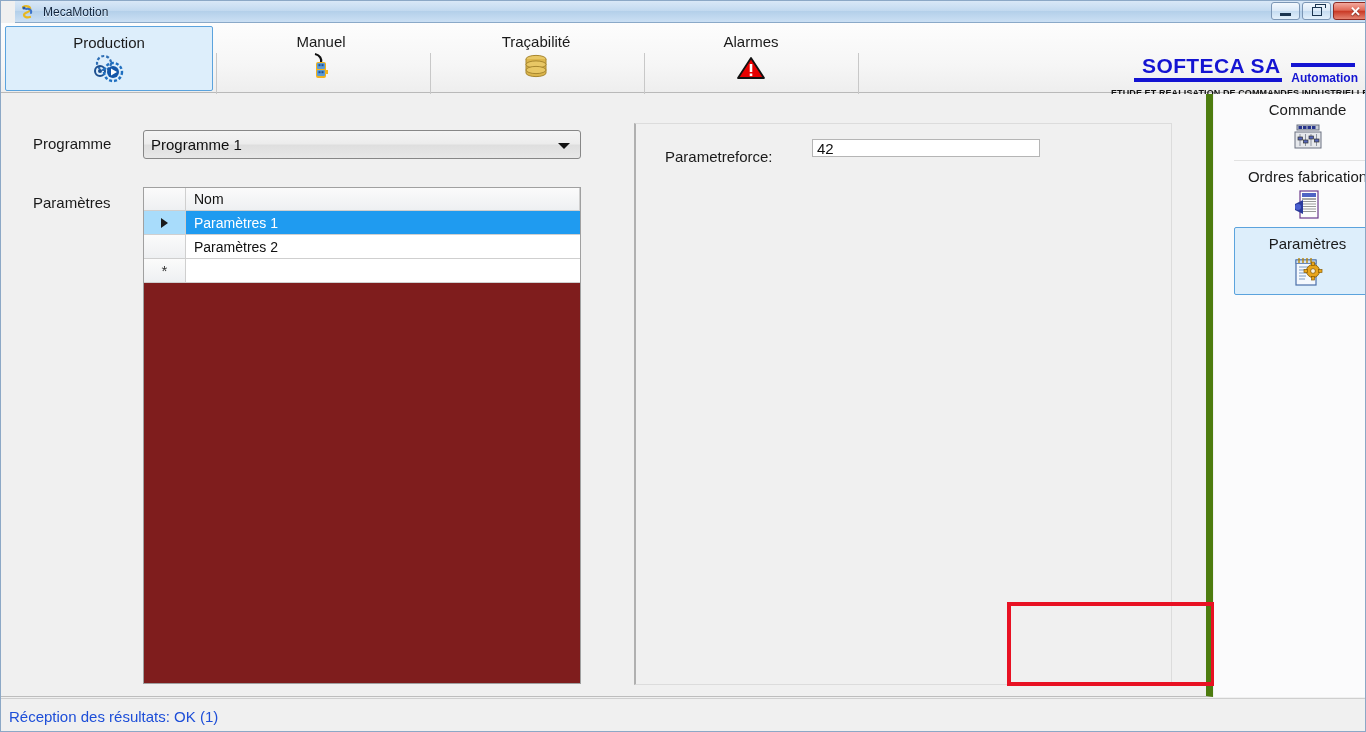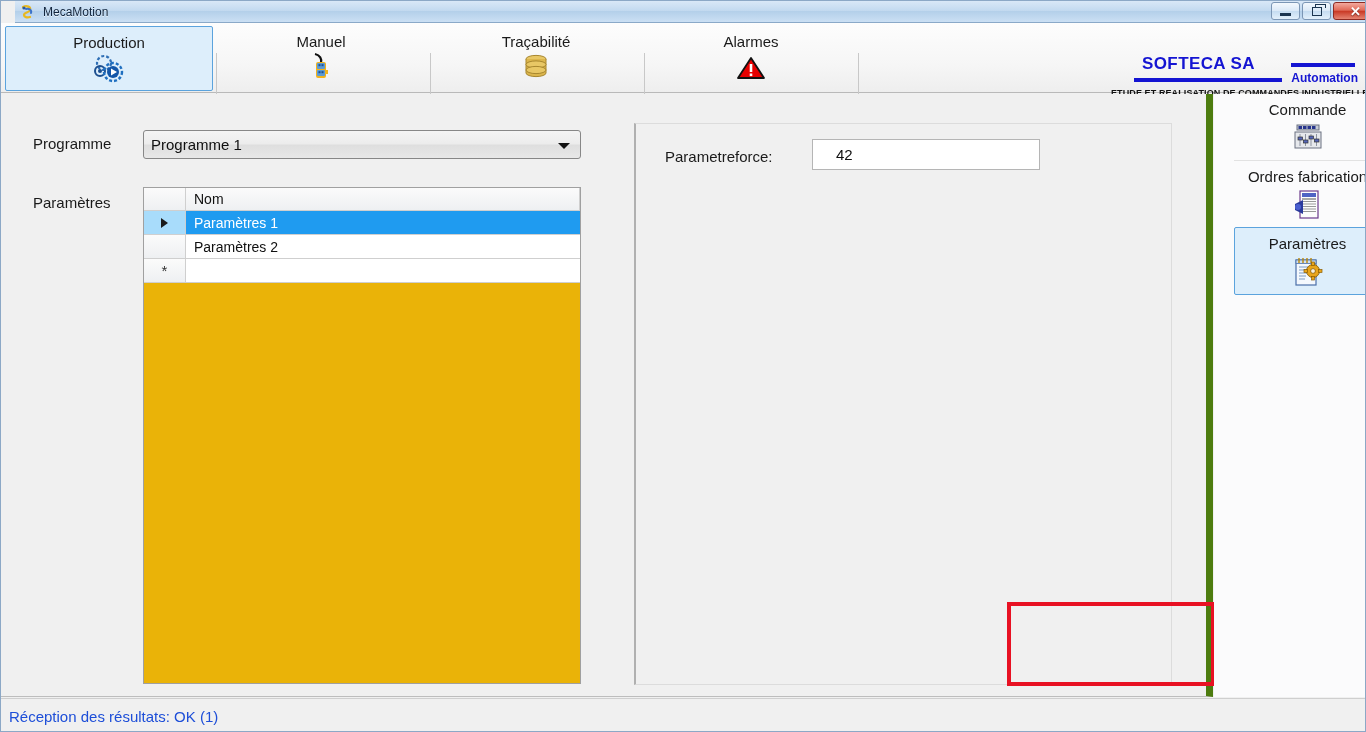--- a/index.html
+++ b/index.html
@@ -86,21 +86,21 @@
   }
   .tab-sep {
     position: absolute; top: 30px; width: 1px; height: 52px;
     background: #c8c8c8;
   }
   .tab-icon { width: 36px; height: 32px; position: relative; }
 
   
   #logo { position: absolute; right: 8px; top: 31px; width: 250px; height: 52px; }
   .logo-main {
-    font-size: 17px; font-weight: bold; color: #1414d2;
+    font-size: 21px; font-weight: bold; color: #1414d2;
     letter-spacing: .4px; position: absolute; left: 33px; top: 0;
     white-space: nowrap;
   }
   .logo-bar1 { position: absolute; left: 182px; top: 9px; width: 64px; height: 4px; background: #1414d2; }
   .logo-bar2 { position: absolute; left: 25px; top: 24px; width: 148px; height: 4px; background: #1414d2; }
   .logo-auto {
     position: absolute; right: 1px; top: 17px;
     font-size: 12px; font-weight: bold; color: #1414d2; white-space: nowrap;
   }
   .logo-tag {
@@ -136,21 +136,21 @@
     position: absolute; right: 10px; top: 12px;
     width: 0; height: 0;
     border-left: 6px solid transparent; border-right: 6px solid transparent;
     border-top: 6px solid #111;
   }
 
   
   #grid {
     position: absolute; left: 142px; top: 93px;
     width: 438px; height: 497px;
-    background: #eab308;
+    background: #7f1d1d;
     border: 1px solid #a0a0a0;
     overflow: hidden;
   }
   .grid-row { display: flex; height: 24px; background: #fff; }
   .grid-head { height: 23px; background: linear-gradient(to bottom,#fbfbfb,#eef0f2); }
   .gc-sel {
     width: 42px; flex: 0 0 42px;
     border-right: 1px solid #cfcfcf; border-bottom: 1px solid #cfcfcf;
     background: linear-gradient(to bottom,#fbfbfb,#eef0f2);
     display: flex; align-items: center; justify-content: center;
@@ -185,24 +185,24 @@
     border-top: 1px solid #dcdcdc;
     border-right: 1px solid #dcdcdc;
     border-bottom: 1px solid #dcdcdc;
   }
   #lbl-force {
     position: absolute; left: 29px; top: 24px;
     font-size: 15px; color: #1a1a1a; white-space: nowrap;
   }
   #txt-force {
     position: absolute; left: 176px; top: 15px;
-    width: 228px; height: 31px;
+    width: 228px; height: 18px;
     background: #fff; border: 1px solid #b5b5b5;
     display: flex; align-items: center;
-    padding-left: 23px;
+    padding-left: 4px;
     font-size: 15px; color: #101010;
   }
 
   
   #redbox {
     position: absolute; left: 1006px; top: 601px;
     width: 208px; height: 84px;
     border: 4px solid #e81123;
     background: transparent;
   }

